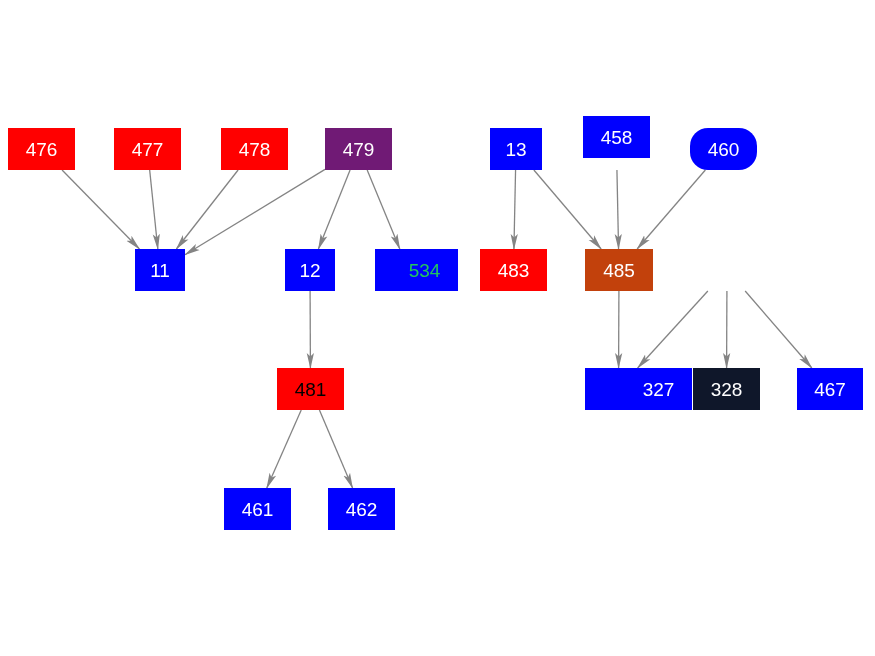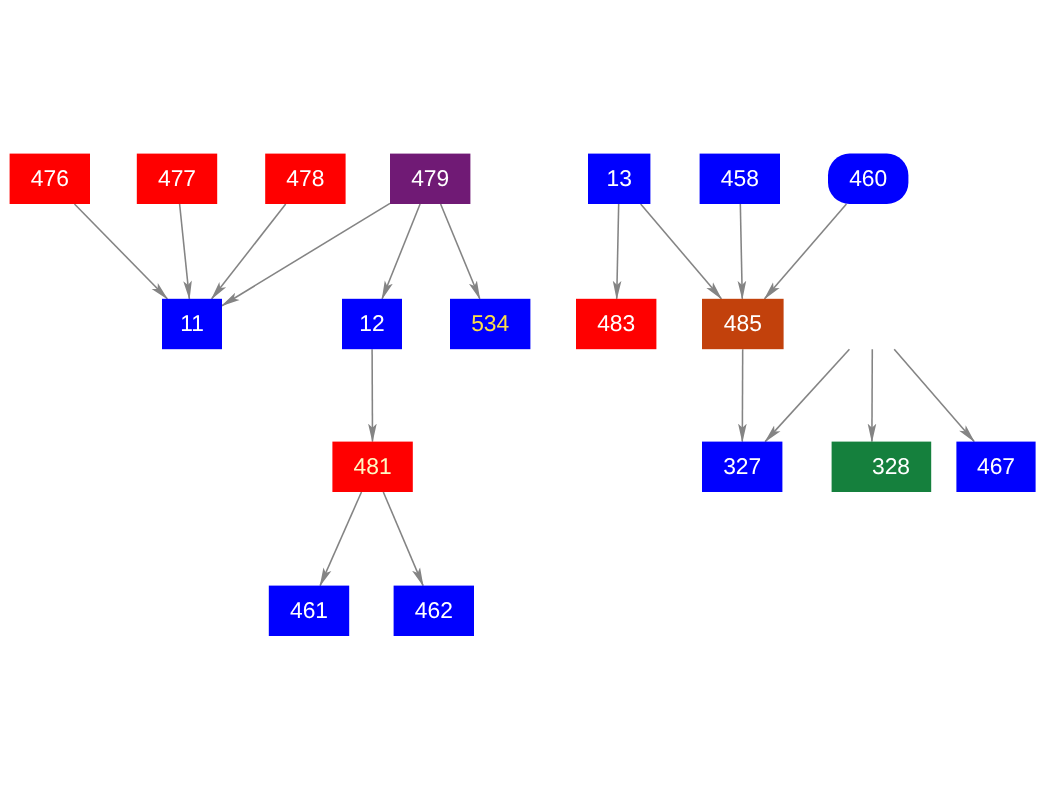--- a/index.html
+++ b/index.html
@@ -68,27 +68,27 @@
       <line x1="707.8529411764706" y1="291" x2="637.6470588235294" y2="368" stroke="#848484" stroke-width="1.3" marker-end="url(#arrow)"></line>
       <line x1="726.9117647058823" y1="291" x2="726.5882352941177" y2="368" stroke="#848484" stroke-width="1.3" marker-end="url(#arrow)"></line>
       <line x1="745.1764705882352" y1="291" x2="811.8235294117648" y2="368" stroke="#848484" stroke-width="1.3" marker-end="url(#arrow)"></line>
     </svg>
   <div id="node-layer">
       <div class="node" style="left: 8px; top: 128px; width: 67px; height: 42px; background: rgb(255, 0, 0); color: rgb(255, 255, 255);">476</div>
       <div class="node" style="left: 114px; top: 128px; width: 67px; height: 42px; background: rgb(255, 0, 0); color: rgb(255, 255, 255);">477</div>
       <div class="node" style="left: 221px; top: 128px; width: 67px; height: 42px; background: rgb(255, 0, 0); color: rgb(255, 255, 255);">478</div>
       <div class="node" style="left: 325px; top: 128px; width: 67px; height: 42px; background: #701a75; color: rgb(255, 255, 255);">479</div>
       <div class="node" style="left: 490px; top: 128px; width: 52px; height: 42px; background: rgb(0, 0, 255); color: rgb(255, 255, 255);">13</div>
-      <div class="node" style="left: 583px; top: 128px; width: 67px; height: 42px; background: rgb(0, 0, 255); color: rgb(255, 255, 255);">458</div>
+      <div class="node" style="left: 583px; top: 116px; width: 67px; height: 42px; background: rgb(0, 0, 255); color: rgb(255, 255, 255);">458</div>
       <div class="node" style="left: 690px; top: 128px; width: 67px; height: 42px; background: rgb(0, 0, 255); color: rgb(255, 255, 255); border-radius: 18px;">460</div>
       <div class="node" style="left: 135px; top: 249px; width: 50px; height: 42px; background: rgb(0, 0, 255); color: rgb(255, 255, 255);">11</div>
       <div class="node" style="left: 285px; top: 249px; width: 50px; height: 42px; background: rgb(0, 0, 255); color: rgb(255, 255, 255);">12</div>
-      <div class="node" style="left: 375px; top: 249px; width: 67px; height: 42px; background: rgb(0, 0, 255); color: #fde047;">534</div>
+      <div class="node" style="left: 375px; top: 249px; width: 67px; height: 42px; background: rgb(0, 0, 255); color: #22c55e; padding-left: 16px;">534</div>
       <div class="node" style="left: 480px; top: 249px; width: 67px; height: 42px; background: rgb(255, 0, 0); color: rgb(255, 255, 255);">483</div>
       <div class="node" style="left: 585px; top: 249px; width: 68px; height: 42px; background: #c2410c; color: rgb(255, 255, 255);">485</div>
-      <div class="node" style="left: 277px; top: 368px; width: 67px; height: 42px; background: rgb(255, 0, 0); color: #fef9c3;">481</div>
-      <div class="node" style="left: 585px; top: 368px; width: 67px; height: 42px; background: rgb(0, 0, 255); color: rgb(255, 255, 255);">327</div>
-      <div class="node" style="left: 693px; top: 368px; width: 67px; height: 42px; background: #15803d; color: rgb(255, 255, 255); padding-left: 16px;">328</div>
+      <div class="node" style="left: 277px; top: 368px; width: 67px; height: 42px; background: rgb(255, 0, 0); color: #000000;">481</div>
+      <div class="node" style="left: 585px; top: 368px; width: 67px; height: 42px; background: rgb(0, 0, 255); color: rgb(255, 255, 255); padding-left: 40px;">327</div>
+      <div class="node" style="left: 693px; top: 368px; width: 67px; height: 42px; background: #0f172a; color: rgb(255, 255, 255);">328</div>
       <div class="node" style="left: 797px; top: 368px; width: 66px; height: 42px; background: rgb(0, 0, 255); color: rgb(255, 255, 255);">467</div>
       <div class="node" style="left: 224px; top: 488px; width: 67px; height: 42px; background: rgb(0, 0, 255); color: rgb(255, 255, 255);">461</div>
       <div class="node" style="left: 328px; top: 488px; width: 67px; height: 42px; background: rgb(0, 0, 255); color: rgb(255, 255, 255);">462</div>
     </div>
 </div>
 
 </body></html>

